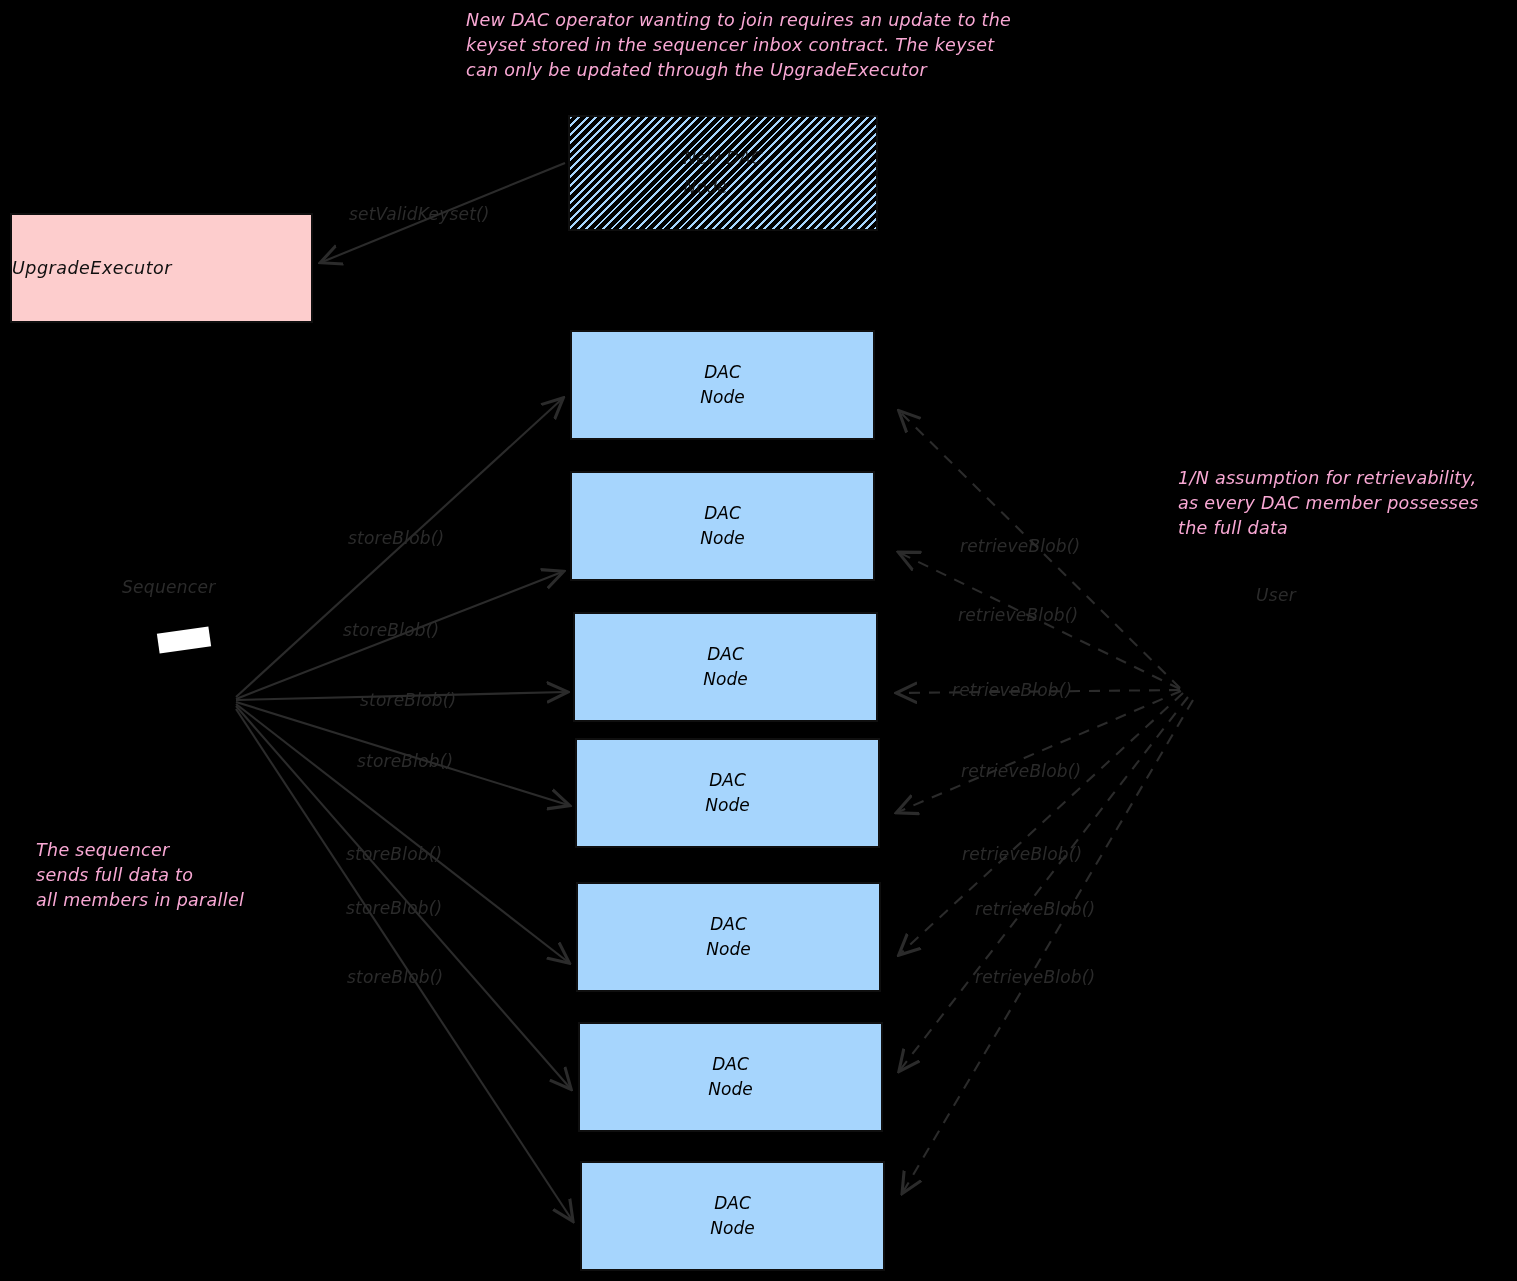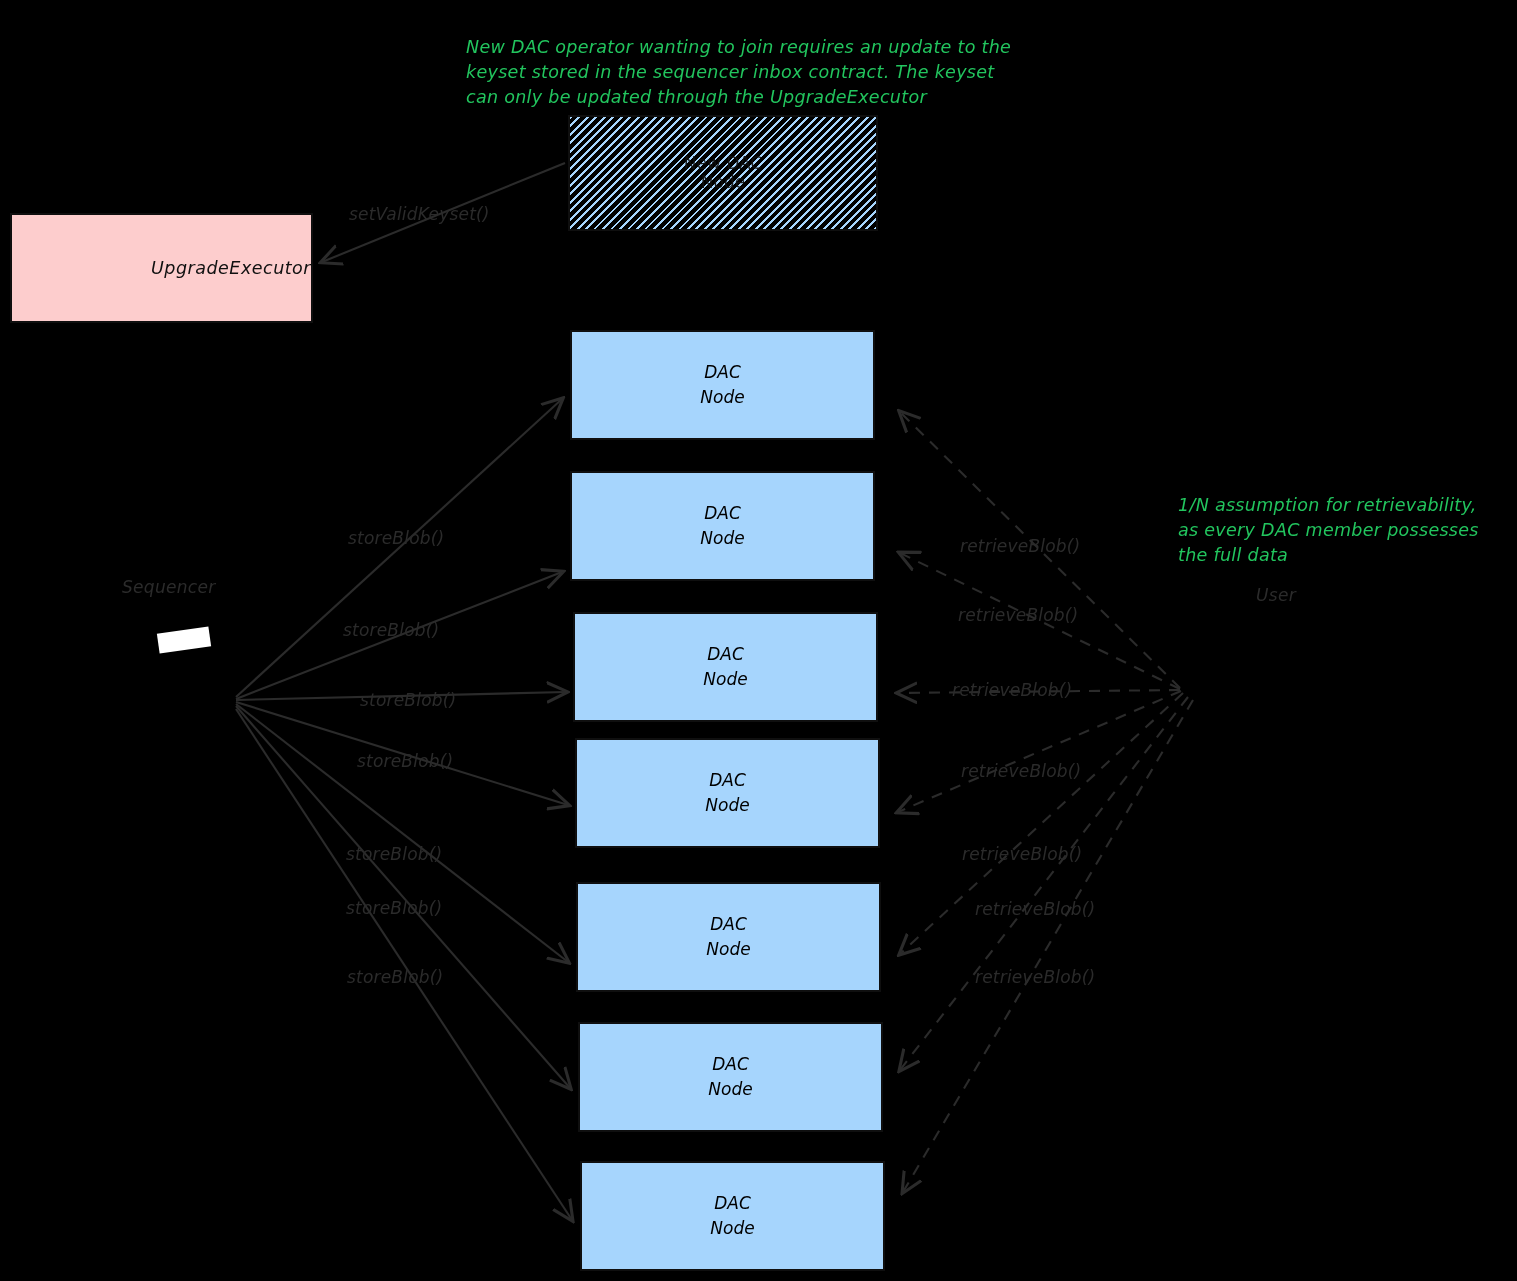--- a/index.html
+++ b/index.html
@@ -18,28 +18,27 @@
   svg.layer {
     position: absolute;
     left: 0;
     top: 0;
     width: 1517px;
     height: 1281px;
     overflow: visible;
   }
   .note-text {
     position: absolute;
-    color: #22c55e;
+    color: #f9a8d4;
     font-family: "DejaVu Sans", sans-serif;
     font-size: 17.5px;
     line-height: 25px;
     letter-spacing: 0.3px;
     white-space: pre-line;
     font-style: italic;
-    margin-top: 27px;
   }
   .edge-label {
     position: absolute;
     color: #2b2b2b;
     font-family: "DejaVu Sans", sans-serif;
     font-size: 17px;
     letter-spacing: 0.2px;
     white-space: nowrap;
     font-style: italic;
   }
@@ -70,21 +69,21 @@
     white-space: pre-line;
     font-style: italic;
   }
   .exec-box {
     position: absolute;
     box-sizing: border-box;
     background: #fdcdcd;
     border: 2px solid #0f0f0f;
     display: flex;
     align-items: center;
-    justify-content: flex-end;
+    justify-content: flex-start;
   }
   .exec-box .exec-label {
     color: #101010;
     font-family: "DejaVu Sans", sans-serif;
     font-size: 17.5px;
     letter-spacing: 0.5px;
     font-style: italic;
   }
   .hatch-box {
     position: absolute;
@@ -97,23 +96,23 @@
        #000000 2px, #000000 6px
     );
     display: flex;
     align-items: center;
     justify-content: center;
   }
   .hatch-box .hatch-label {
     color: #111111;
     font-family: "DejaVu Sans", sans-serif;
     font-size: 17px;
-    line-height: 19px;
-    text-align: center;
+    line-height: 29px;
     white-space: pre-line;
+    font-style: italic;
     opacity: 0.92;
   }
   .sequencer-glyph {
     position: absolute;
     background: #ffffff;
     transform: rotate(-8deg);
   }
 </style>
 </head>
 <body>
@@ -223,14 +222,17 @@
   <div class="edge-label" style="left:952px; top:680px;">retrieveBlob()</div>
   <div class="edge-label" style="left:961px; top:761px;">retrieveBlob()</div>
   <div class="edge-label" style="left:962px; top:844px;">retrieveBlob()</div>
   <div class="edge-label" style="left:975px; top:899px;">retrieveBlob()</div>
   <div class="edge-label" style="left:975px; top:967px;">retrieveBlob()</div>
 
   <div class="note-text" style="left:1178px; top:466px; width:330px;">1/N assumption for retrievability,
 as every DAC member possesses
 the full data</div>
 
+  <div class="note-text" style="left:36px; top:838px; width:260px;">The sequencer
+sends full data to
+all members in parallel</div>
 
 </div>
 
 </body></html>

